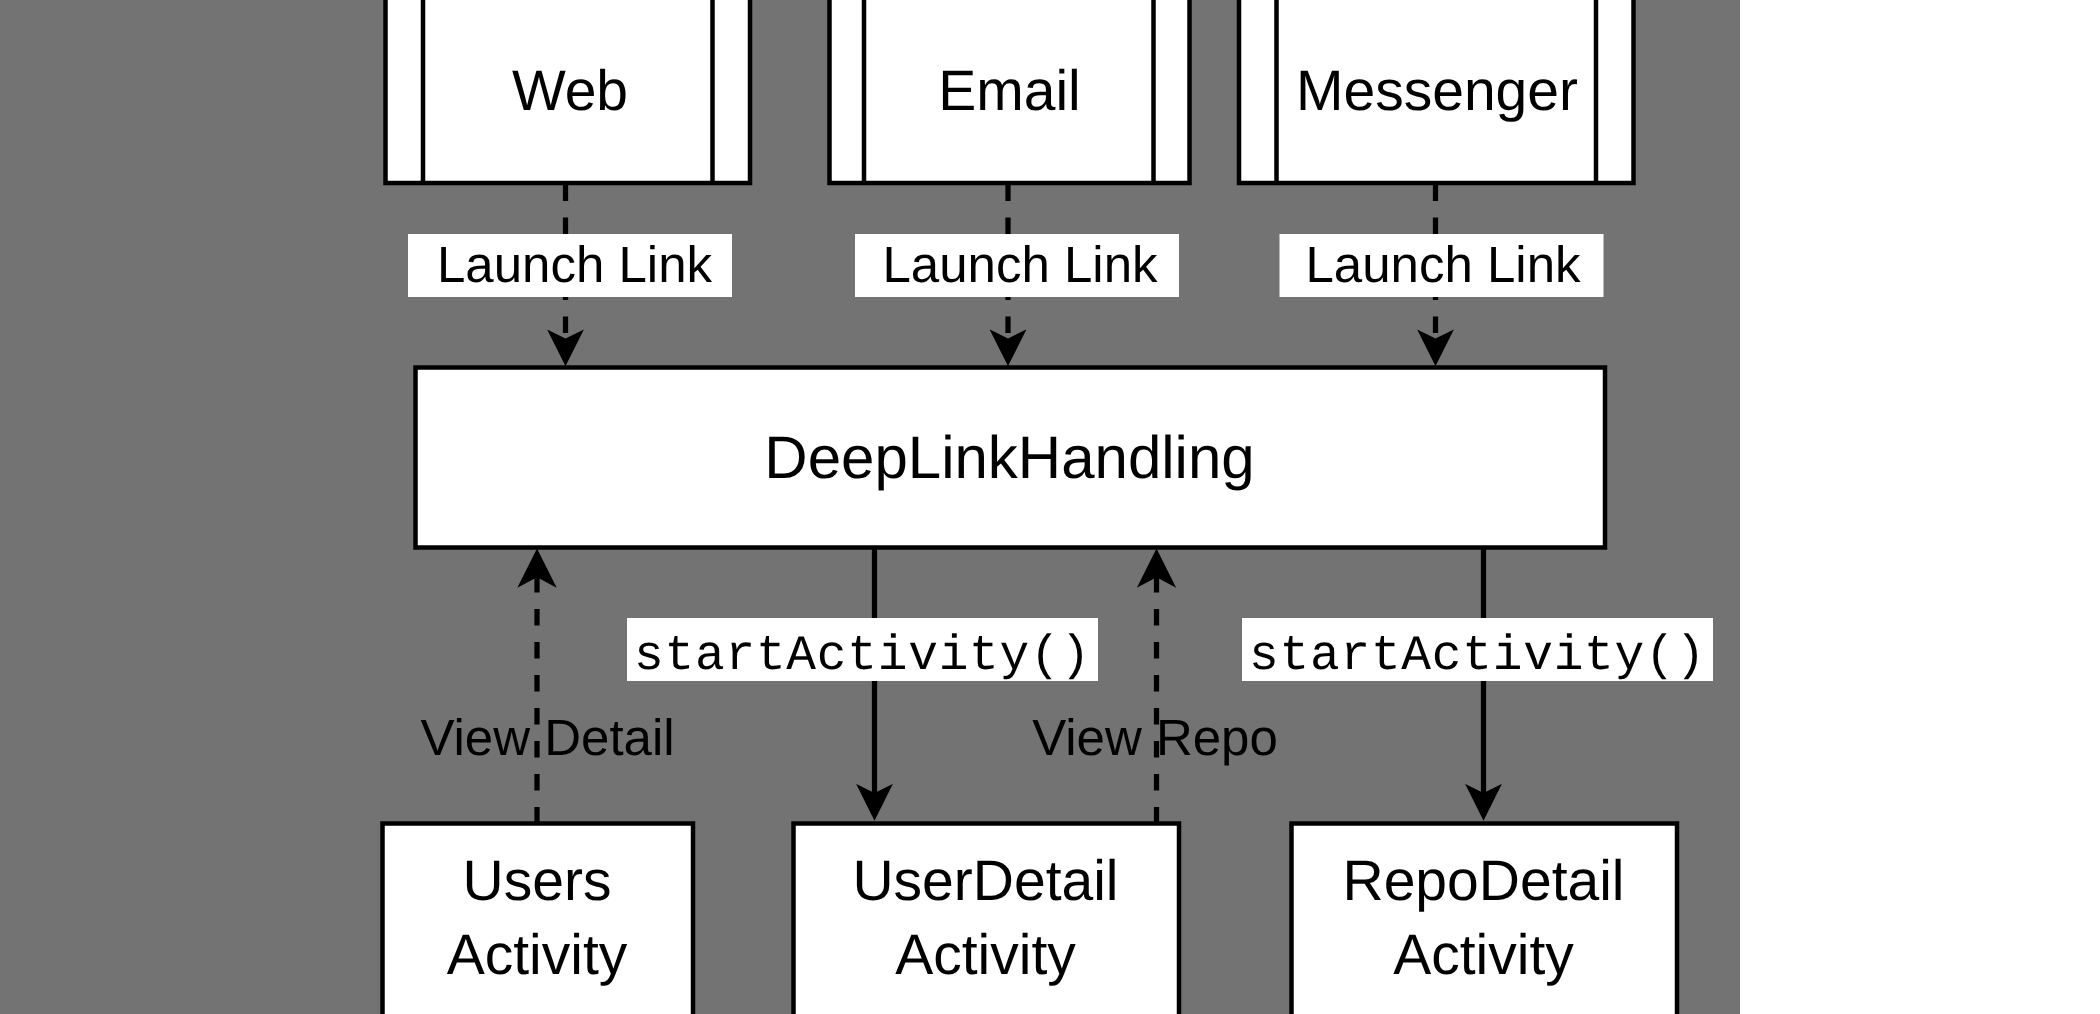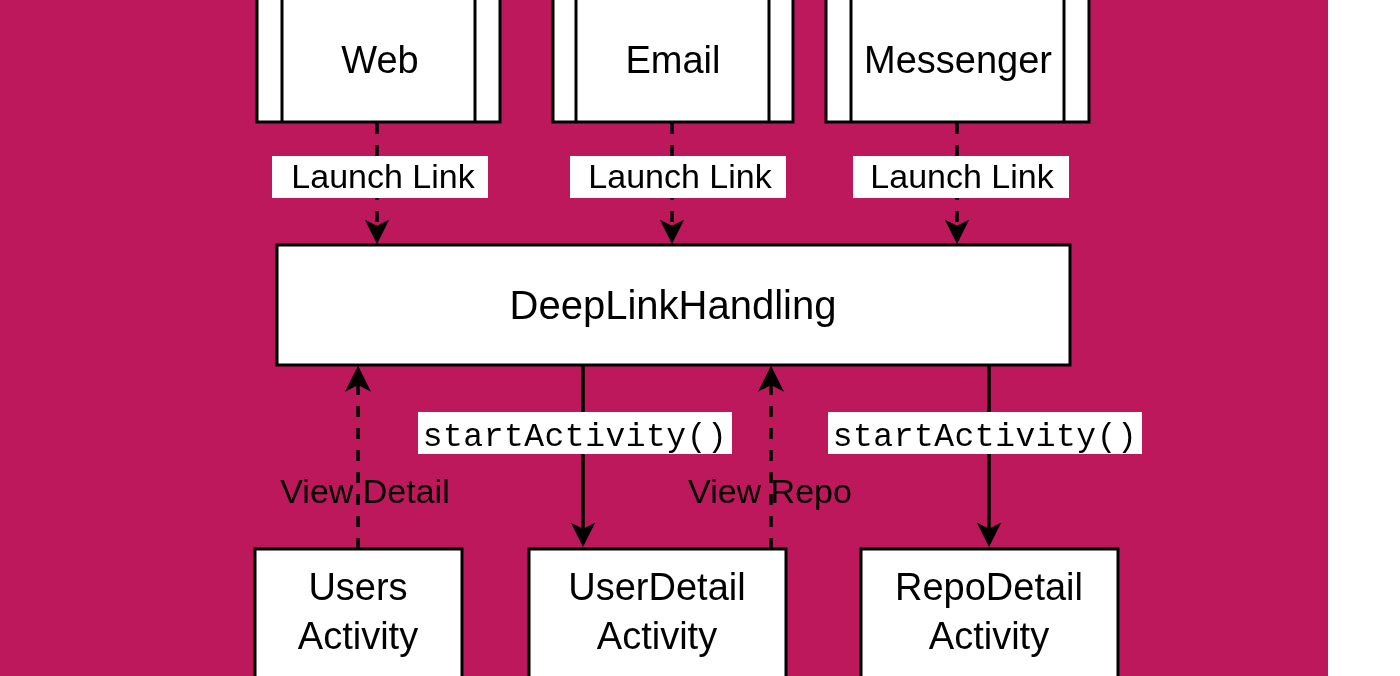--- a/index.html
+++ b/index.html
@@ -6,23 +6,23 @@
     margin: 0;
     padding: 0;
     background: #ffffff;
   }
   body {
     font-family: "Liberation Sans", sans-serif;
     color: #000000;
   }
   #diagram-root {
     position: relative;
-    width: 1328px;
+    width: 1160px;
     height: 676px;
-    background: #be185d;
+    background: #737373;
     overflow: hidden;
     text-align: right;
   }
   #diagram-svg {
     position: absolute;
     top: 0;
     left: 0;
     width: 1400px;
     height: 676px;
   }

